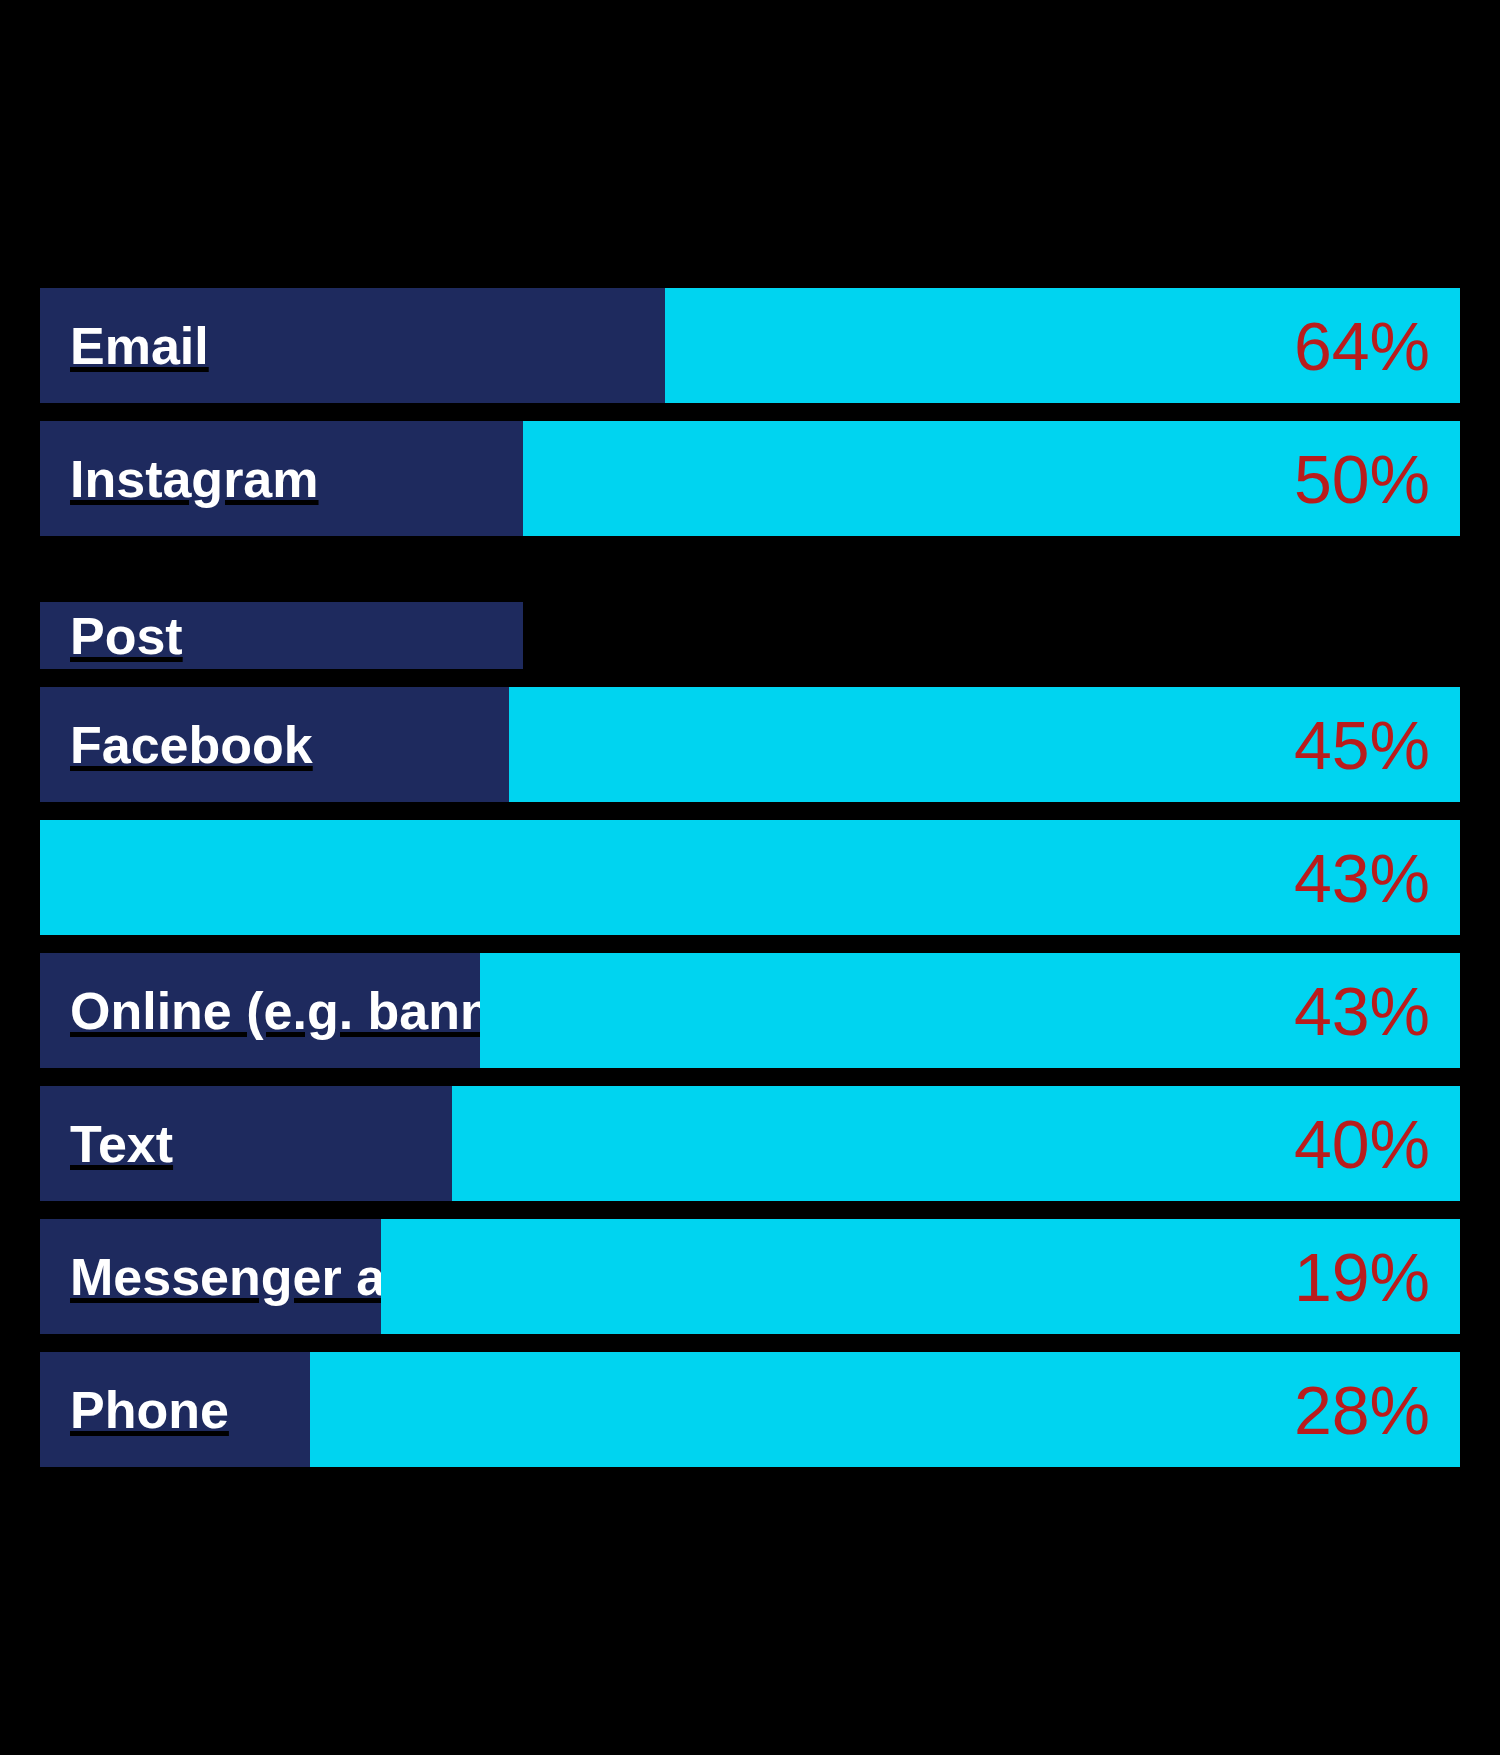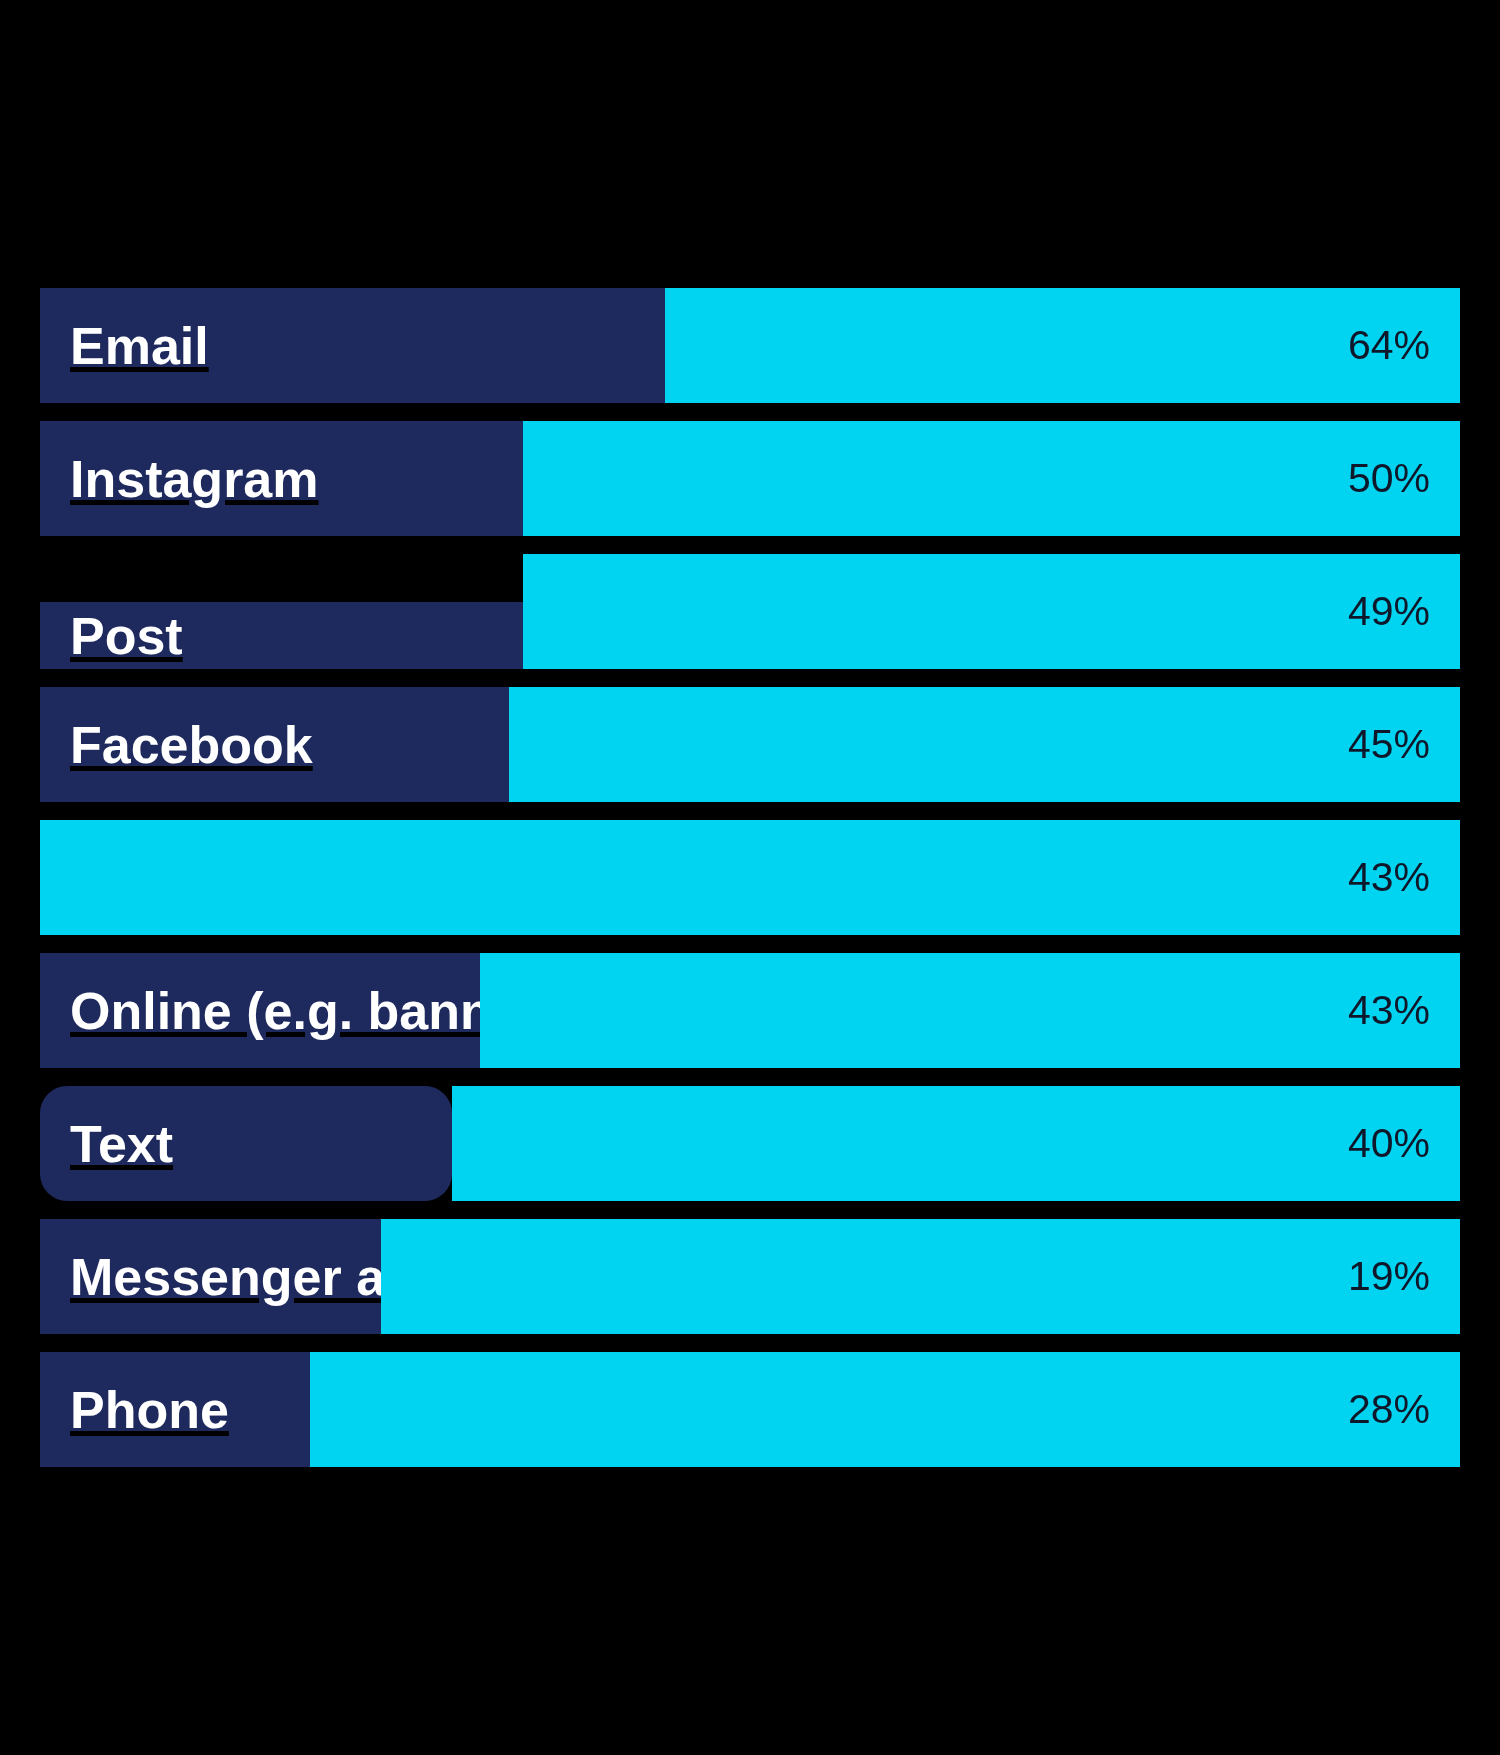--- a/index.html
+++ b/index.html
@@ -52,22 +52,22 @@
     .value-section {
       background-color: #00d4f0;
       display: flex;
       align-items: center;
       justify-content: flex-end;
       padding: 0 30px;
       flex-grow: 1;
     }
 
     .value-text {
-      color: #0f172a;
-      font-size: 41px;
+      color: #b91c1c;
+      font-size: 68px;
       font-weight: 400;
     }
   </style>
 </head>
 <body>
 
 <div class="chart-container">
     <div class="bar-row">
       <div class="label-section" style="width: 44%;">
         <span class="label-text">Email</span>
@@ -81,23 +81,20 @@
         <span class="label-text">Instagram</span>
       </div>
       <div class="value-section">
         <span class="value-text">50%</span>
       </div>
     </div>
     <div class="bar-row">
       <div class="label-section" style="width: 34%; margin-top: 48px;">
         <span class="label-text">Post</span>
       </div>
-      <div class="value-section">
-        <span class="value-text">49%</span>
-      </div>
     </div>
     <div class="bar-row">
       <div class="label-section" style="width: 33%;">
         <span class="label-text">Facebook</span>
       </div>
       <div class="value-section">
         <span class="value-text">45%</span>
       </div>
     </div>
     <div class="bar-row">
@@ -107,21 +104,21 @@
     </div>
     <div class="bar-row">
       <div class="label-section" style="width: 31%;">
         <span class="label-text">Online (e.g. banners)</span>
       </div>
       <div class="value-section">
         <span class="value-text">43%</span>
       </div>
     </div>
     <div class="bar-row">
-      <div class="label-section" style="width: 29%; border-radius: 27px;">
+      <div class="label-section" style="width: 29%;">
         <span class="label-text">Text</span>
       </div>
       <div class="value-section">
         <span class="value-text">40%</span>
       </div>
     </div>
     <div class="bar-row">
       <div class="label-section" style="width: 24%;">
         <span class="label-text">Messenger app</span>
       </div>

